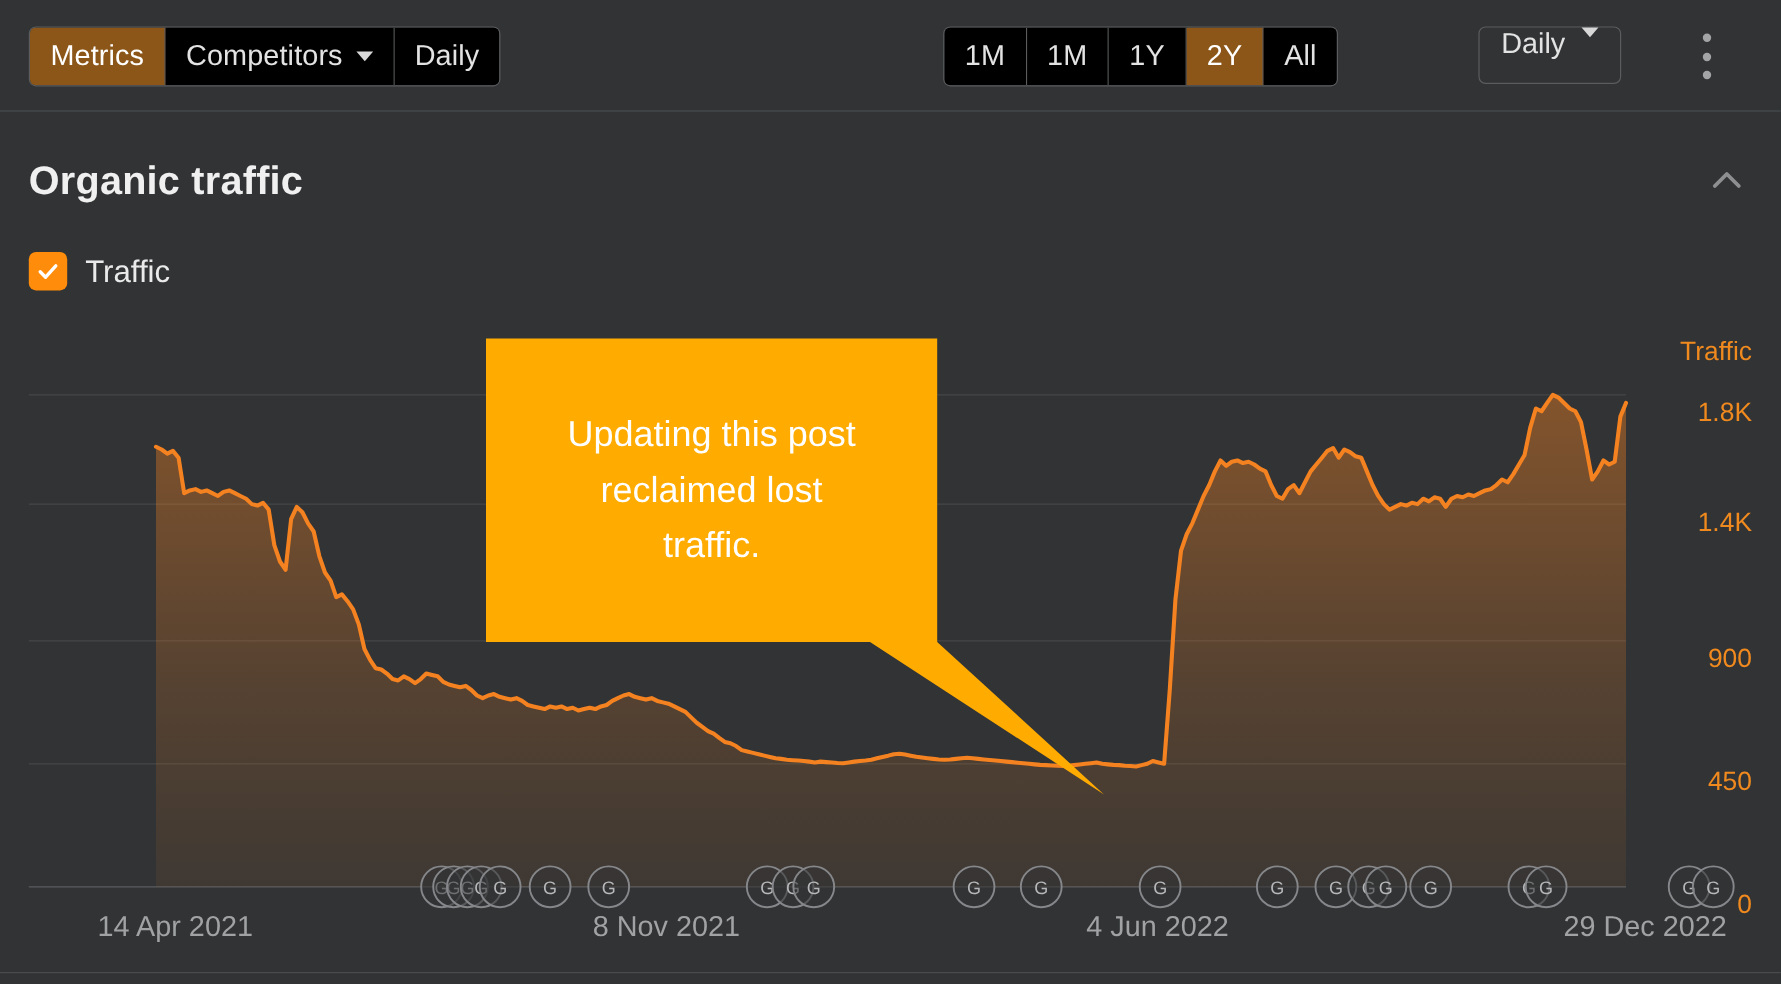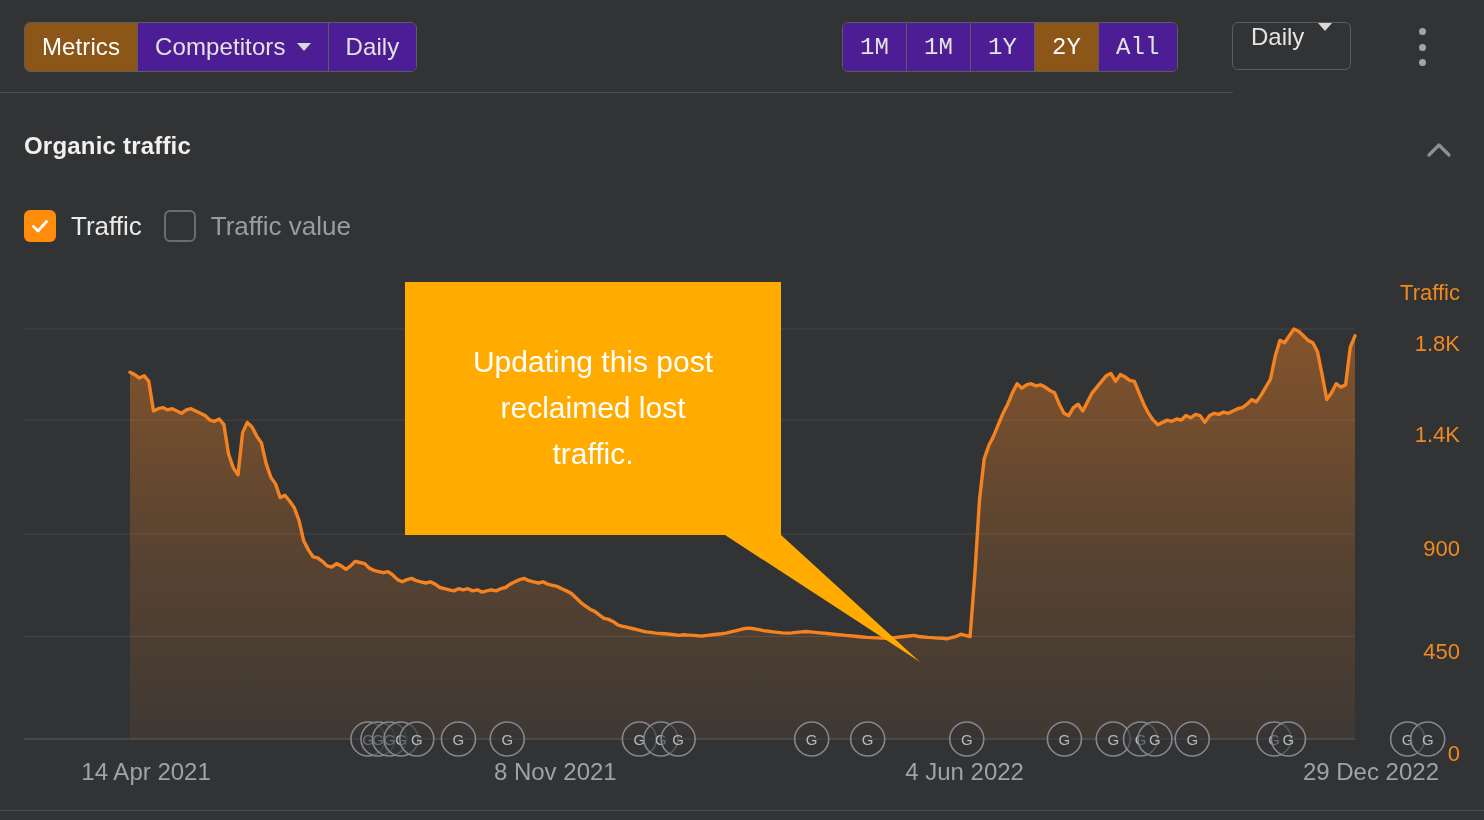--- a/index.html
+++ b/index.html
@@ -15,46 +15,46 @@
     font-family: "Liberation Sans", sans-serif;
     color: #e8e8e8;
     position: relative;
     -webkit-font-smoothing: antialiased;
   }
 
   
   .toolbar {
     position: absolute;
     left: 0; top: 0;
-    width: 1233px;
+    width: 1484px;
     height: 93px;
     border-bottom: 1px solid #4a4c4e;
     box-sizing: border-box;
   }
   .seg-group {
     position: absolute;
     display: flex;
     border: 1px solid #5a5c5e;
     border-radius: 6px;
     overflow: hidden;
     height: 48px;
   }
   .seg-group.left  { left: 24px;  top: 22px; }
-  .seg-group.range { left: 842px; top: 22px; font-family: Liberation Mono, monospace; }
+  .seg-group.range { left: 786px; top: 22px; }
 
   .seg {
     display: flex;
     align-items: center;
     justify-content: center;
     height: 100%;
     box-sizing: border-box;
     padding: 0 17px;
     font-size: 24px;
     color: #e3e3e3;
-    background: #4c1d95;
+    background: #000000;
     border-right: 1px solid #5a5c5e;
     white-space: nowrap;
     cursor: pointer;
     letter-spacing: .1px;
   }
   .seg:last-child { border-right: none; }
   .seg.active {
     background: #8b5618;
     color: #ffffff;
   }
@@ -103,21 +103,21 @@
     display: block;
     width: 7px; height: 7px;
     border-radius: 50%;
     background: #a2a4a6;
   }
 
   
   .sec-title {
     position: absolute;
     left: 24px; top: 132px;
-    font-size: 24px;
+    font-size: 33px;
     font-weight: bold;
     color: #f0f0f0;
     letter-spacing: .2px;
   }
   .chevron-up {
     position: absolute;
     left: 1422px; top: 134px;
     width: 34px; height: 34px;
     cursor: pointer;
   }
@@ -266,24 +266,20 @@
 
 <div class="legend">
   <div class="item">
     <span class="cb on">
       <svg width="20" height="20" viewBox="0 0 20 20">
         <path d="M3.5 10.5 L8 15 L16.5 5.5" fill="none" stroke="#ffffff" stroke-width="2.8" stroke-linecap="round" stroke-linejoin="round"></path>
       </svg>
     </span>
     <span class="lbl">Traffic</span>
   </div>
-  <div class="item">
-    <span class="cb off"></span>
-    <span class="lbl dim">Traffic value</span>
-  </div>
 </div>
 
 <div class="chart-wrap">
   <svg class="chart-svg" id="chart" width="1484" height="540" viewBox="0 0 1484 540">
     <defs>
       <linearGradient id="areaFill" x1="0" y1="0" x2="0" y2="1">
         <stop offset="0%" stop-color="#f58220" stop-opacity="0.42"></stop>
         <stop offset="55%" stop-color="#f58220" stop-opacity="0.20"></stop>
         <stop offset="100%" stop-color="#f58220" stop-opacity="0.07"></stop>
       </linearGradient>

